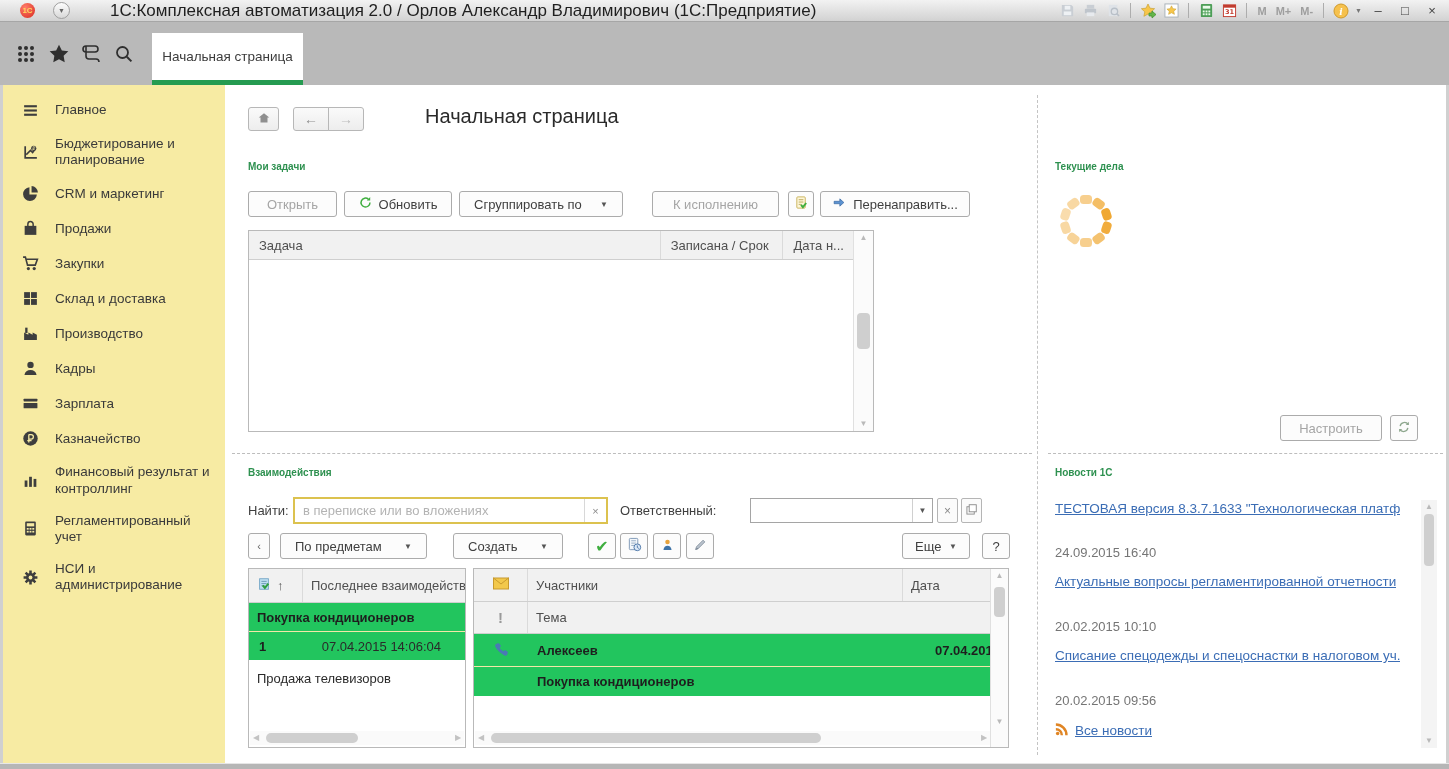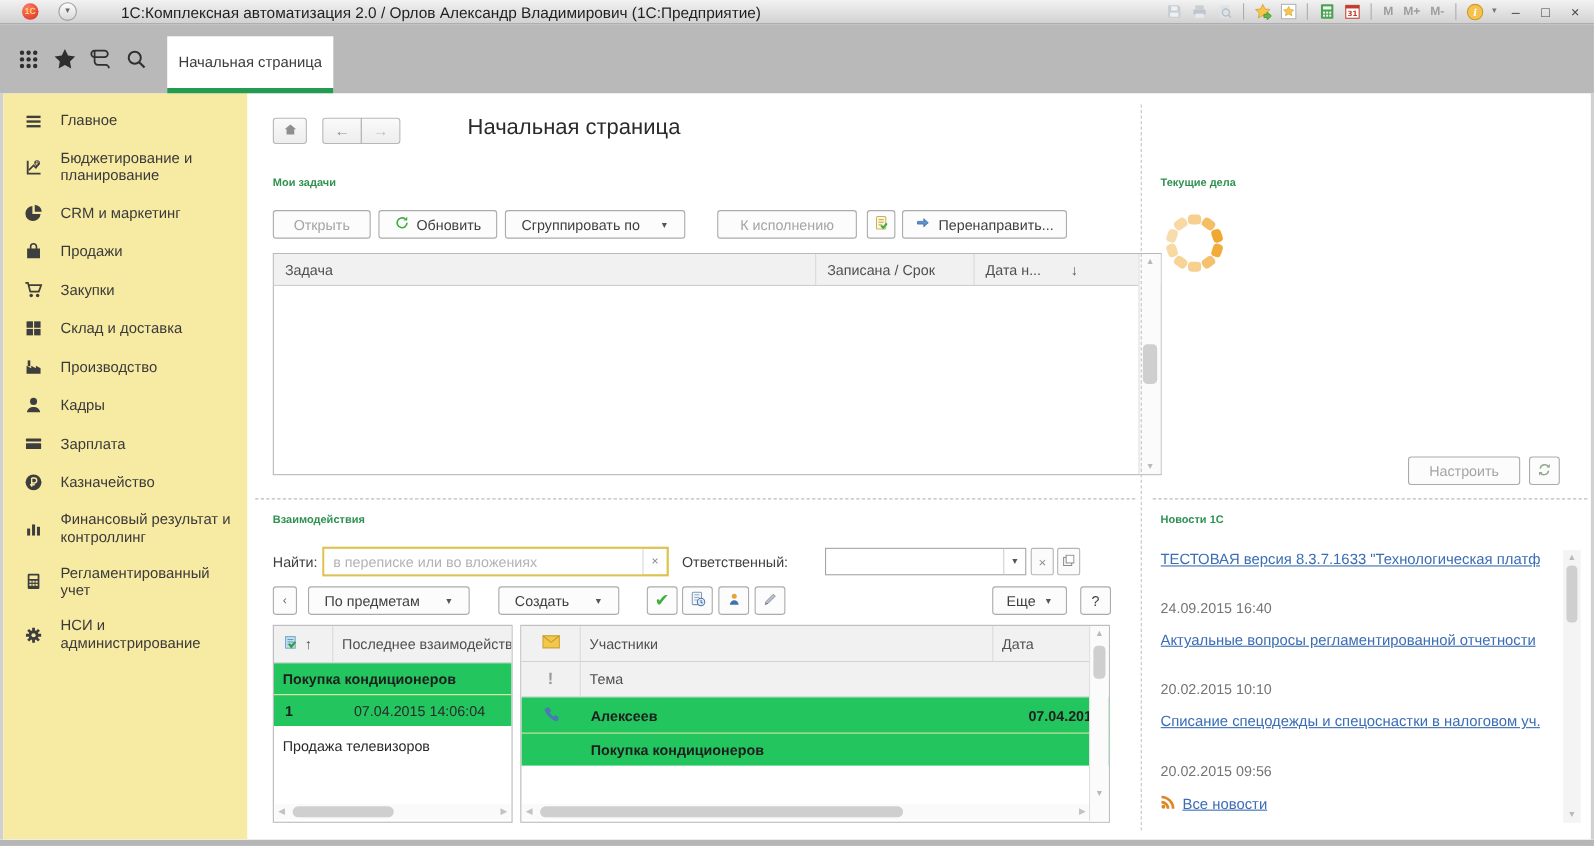--- a/index.html
+++ b/index.html
@@ -7,21 +7,21 @@
        font-family:"Liberation Sans","DejaVu Sans",sans-serif;font-size:13px;color:#3f3f3f;}
 
   
   .titlebar{position:absolute;left:0;top:0;right:0;height:22px;
             background:linear-gradient(#f2f2f2,#d2d2d2);border-bottom:1px solid #a6a6a6;
             display:flex;align-items:center;padding:0 6px;box-sizing:border-box;}
   .logo1c{width:15px;height:15px;border-radius:50%;background:radial-gradient(circle at 35% 30%,#ff7d6a,#d92b1f);
           color:#ffd75e;font-size:8px;font-weight:bold;display:flex;align-items:center;justify-content:center;margin-left:14px;}
   .sysmenu{width:15px;height:15px;border-radius:50%;background:linear-gradient(#fdfdfd,#d8d8d8);
            border:1px solid #9f9f9f;color:#666;font-size:7px;display:flex;align-items:center;justify-content:center;margin-left:18px;}
-  .title-text{margin-left:40px;font-size:14px;color:#1f1f1f;white-space:nowrap;}
+  .title-text{margin-left:40px;font-size:17px;color:#1f1f1f;white-space:nowrap;}
   .tb-right{margin-left:auto;display:flex;align-items:center;gap:5px;}
   .tbico{width:18px;height:16px;display:flex;align-items:center;justify-content:center;}
   .tbsep{width:1px;height:15px;background:#adadad;margin:0 3px;}
   .memtxt{font-size:11px;font-weight:bold;color:#9e9e9e;padding:0 2px;}
   .wbtn{width:22px;height:16px;display:flex;align-items:center;justify-content:center;color:#444;font-size:13px;}
   .caret-mini{font-size:7px;color:#777;}
 
   
   .tabbar{position:absolute;left:0;top:22px;right:0;height:63px;background:#b9b9b9;}
   .panel-icons{position:absolute;left:0;top:0;width:150px;height:63px;display:flex;align-items:center;
@@ -45,21 +45,21 @@
           background:linear-gradient(#fafafa,#ededed);display:flex;align-items:center;justify-content:center;box-sizing:border-box;}
   .page-title{position:absolute;left:200px;top:20px;font-size:20px;color:#2a2a2a;}
   .h-green{position:absolute;color:#2e9150;font-weight:bold;font-size:10px;}
 
   .btn{position:absolute;height:26px;border:1px solid #ababab;border-radius:3px;background:#fcfcfc;
        display:flex;align-items:center;justify-content:center;padding:0 10px;font-size:13px;color:#3f3f3f;box-sizing:border-box;gap:7px;}
   .btn.disabled{color:#a5a5a5;}
   .caret{font-size:8px;color:#555;}
 
   
-  .tasks-table{position:absolute;left:23px;top:145px;width:808px;height:202px;border:1px solid #b9b9b9;box-sizing:border-box;}
+  .tasks-table{position:absolute;left:23px;top:145px;width:626px;height:202px;border:1px solid #b9b9b9;box-sizing:border-box;}
   .tt-header{display:flex;height:28px;background:#f1f1f1;border-bottom:1px solid #cfcfcf;color:#4f4f4f;}
   .tt-h{display:flex;align-items:center;padding:0 10px;border-right:1px solid #dadada;box-sizing:border-box;}
   .vscroll{position:absolute;top:0;right:0;width:19px;bottom:0;background:#fbfbfb;border-left:1px solid #e0e0e0;}
   .vs-up,.vs-down{position:absolute;left:0;right:0;height:14px;color:#b9b9b9;font-size:8px;text-align:center;line-height:14px;}
   .vs-up{top:0}.vs-down{bottom:0}
   .vs-thumb{position:absolute;left:3px;right:3px;background:#cfcfcf;border-radius:4px;}
 
   .dash-h{position:absolute;border-top:1px dashed #bdbdbd;height:0;}
   .dash-v{position:absolute;border-left:1px dashed #c4c4c4;width:0;}
 

